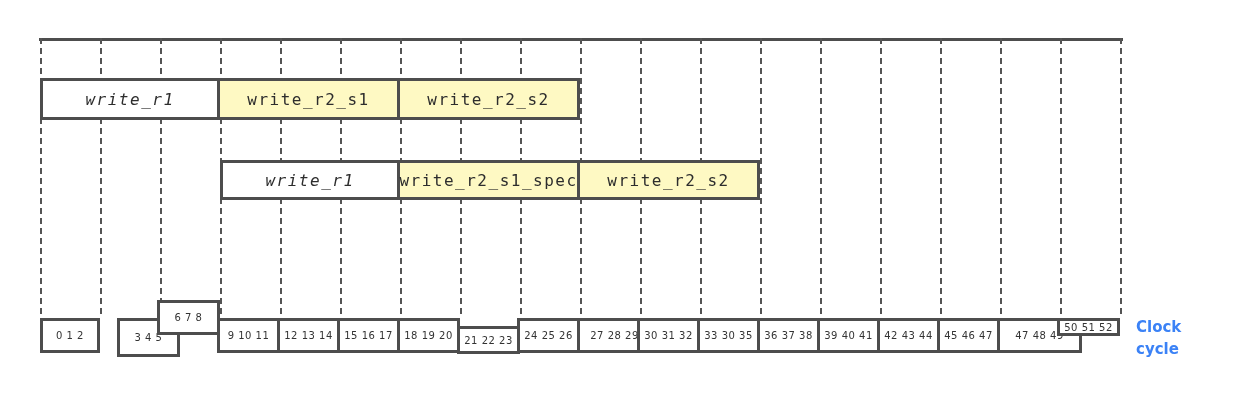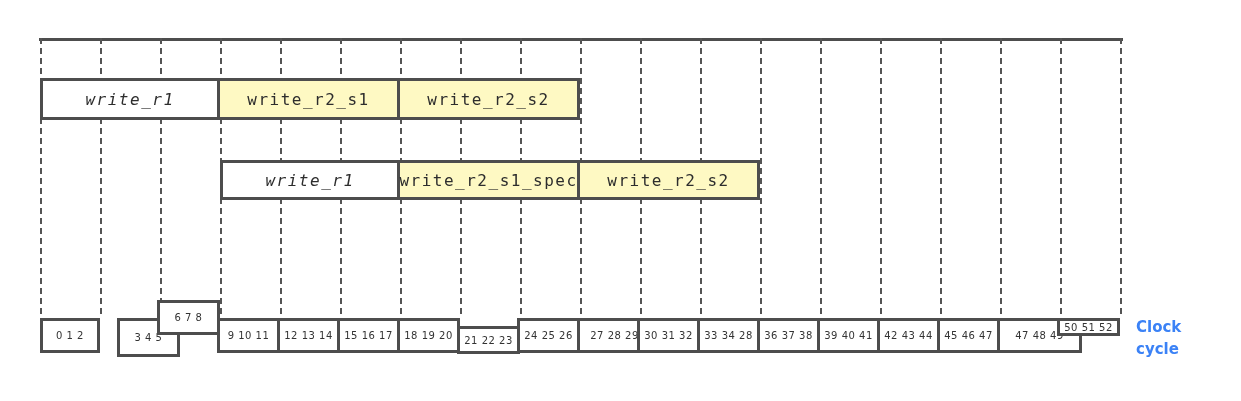--- a/index.html
+++ b/index.html
@@ -105,21 +105,21 @@
       <div class="clock-cell" style="left: 97px; top: 318px; width: 63px; height: 39px; margin-left: 20px;">3 4 5</div>
       <div class="clock-cell" style="left: 157px; top: 300px; width: 63px; height: 35px;">6 7 8</div>
       <div class="clock-cell" style="left: 217px; top: 318px; width: 63px; height: 35px;">9 10 11</div>
       <div class="clock-cell" style="left: 277px; top: 318px; width: 63px; height: 35px;">12 13 14</div>
       <div class="clock-cell" style="left: 337px; top: 318px; width: 63px; height: 35px;">15 16 17</div>
       <div class="clock-cell" style="left: 397px; top: 318px; width: 63px; height: 35px; text-align: right;">18 19 20</div>
       <div class="clock-cell" style="left: 457px; top: 326px; width: 63px; height: 28px;">21 22 23</div>
       <div class="clock-cell" style="left: 517px; top: 318px; width: 63px; height: 35px;">24 25 26</div>
       <div class="clock-cell" style="left: 577px; top: 318px; width: 75px; height: 35px;">27 28 29</div>
       <div class="clock-cell" style="left: 637px; top: 318px; width: 63px; height: 35px;">30 31 32</div>
-      <div class="clock-cell" style="left: 697px; top: 318px; width: 63px; height: 35px;">33 34 28</div>
+      <div class="clock-cell" style="left: 697px; top: 318px; width: 63px; height: 35px;">33 30 35</div>
       <div class="clock-cell" style="left: 757px; top: 318px; width: 63px; height: 35px;">36 37 38</div>
       <div class="clock-cell" style="left: 817px; top: 318px; width: 63px; height: 35px;">39 40 41</div>
       <div class="clock-cell" style="left: 877px; top: 318px; width: 63px; height: 35px;">42 43 44</div>
       <div class="clock-cell" style="left: 937px; top: 318px; width: 63px; height: 35px;">45 46 47</div>
       <div class="clock-cell" style="left: 997px; top: 318px; width: 85px; height: 35px;">47 48 49</div>
       <div class="clock-cell" style="left: 1057px; top: 318px; width: 63px; height: 18px;">50 51 52</div>
     </div>
   <div class="clock-axis-label" style="left: 1136px; top: 316px;">Clock cycle</div>
 </div>
 

